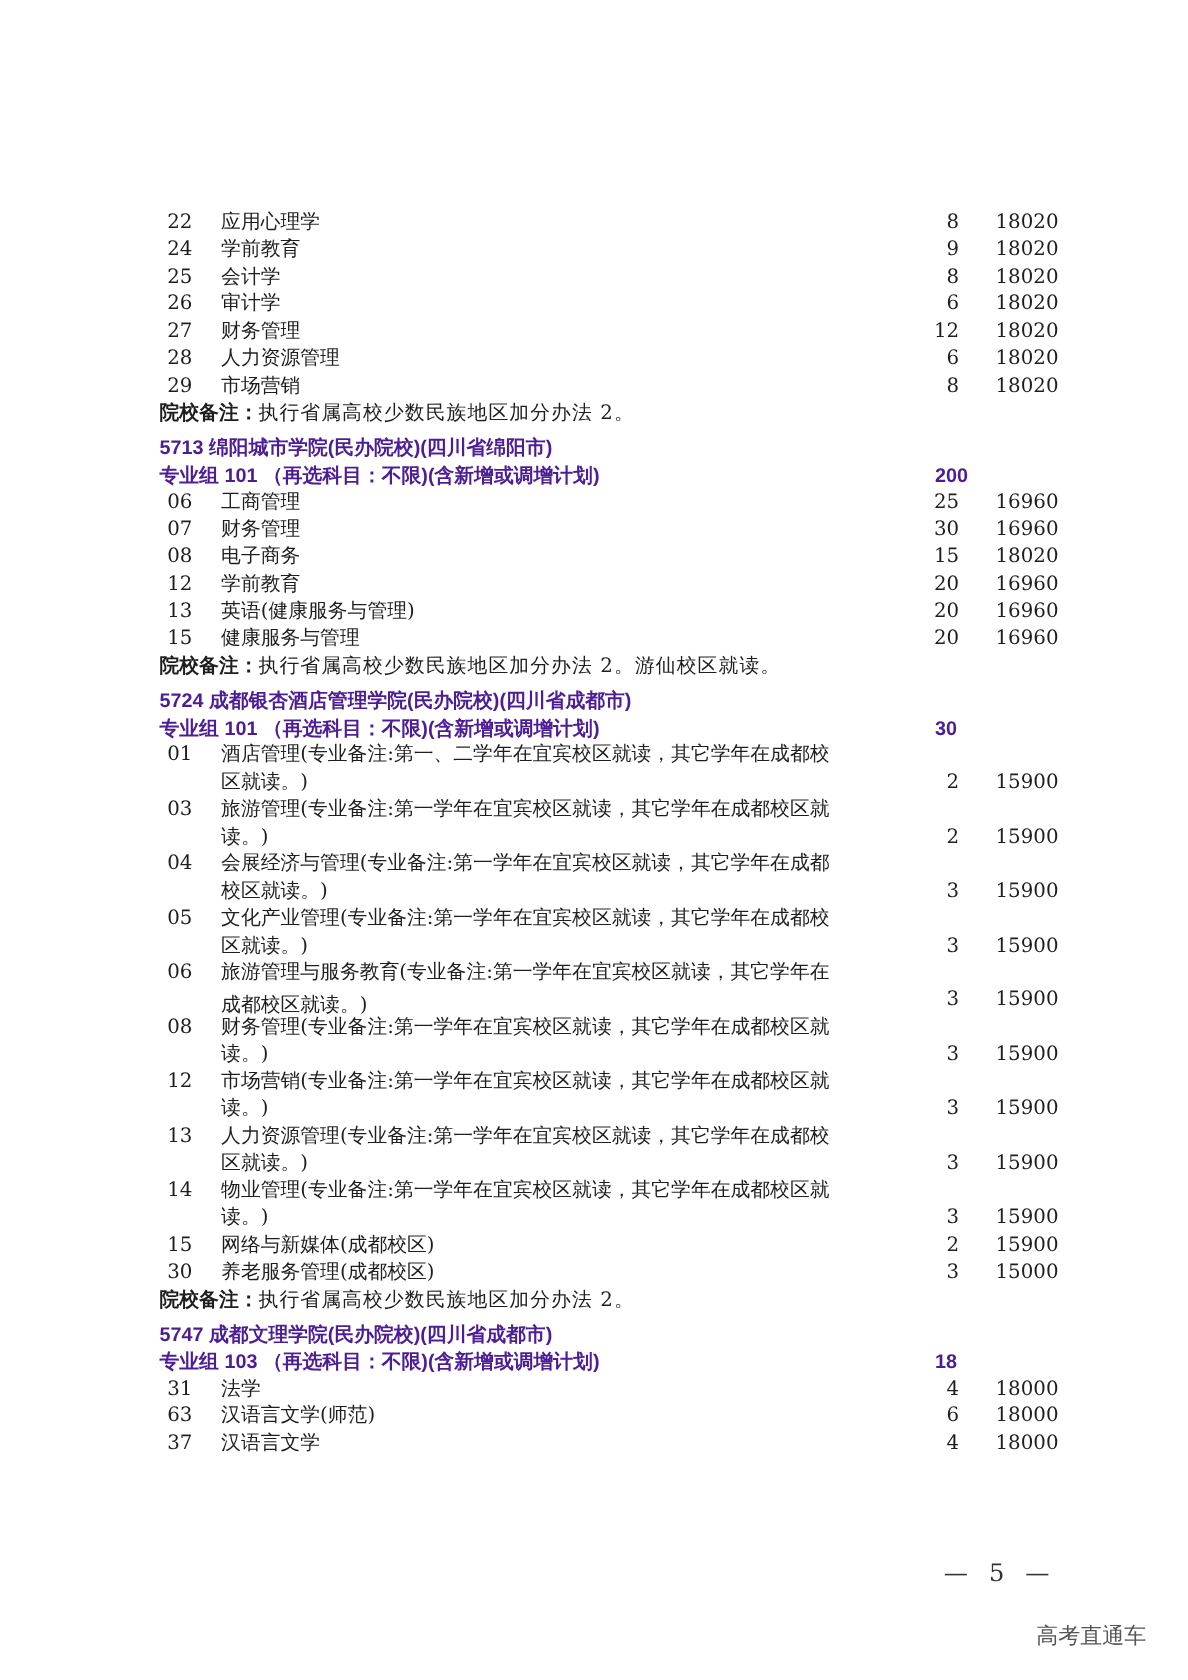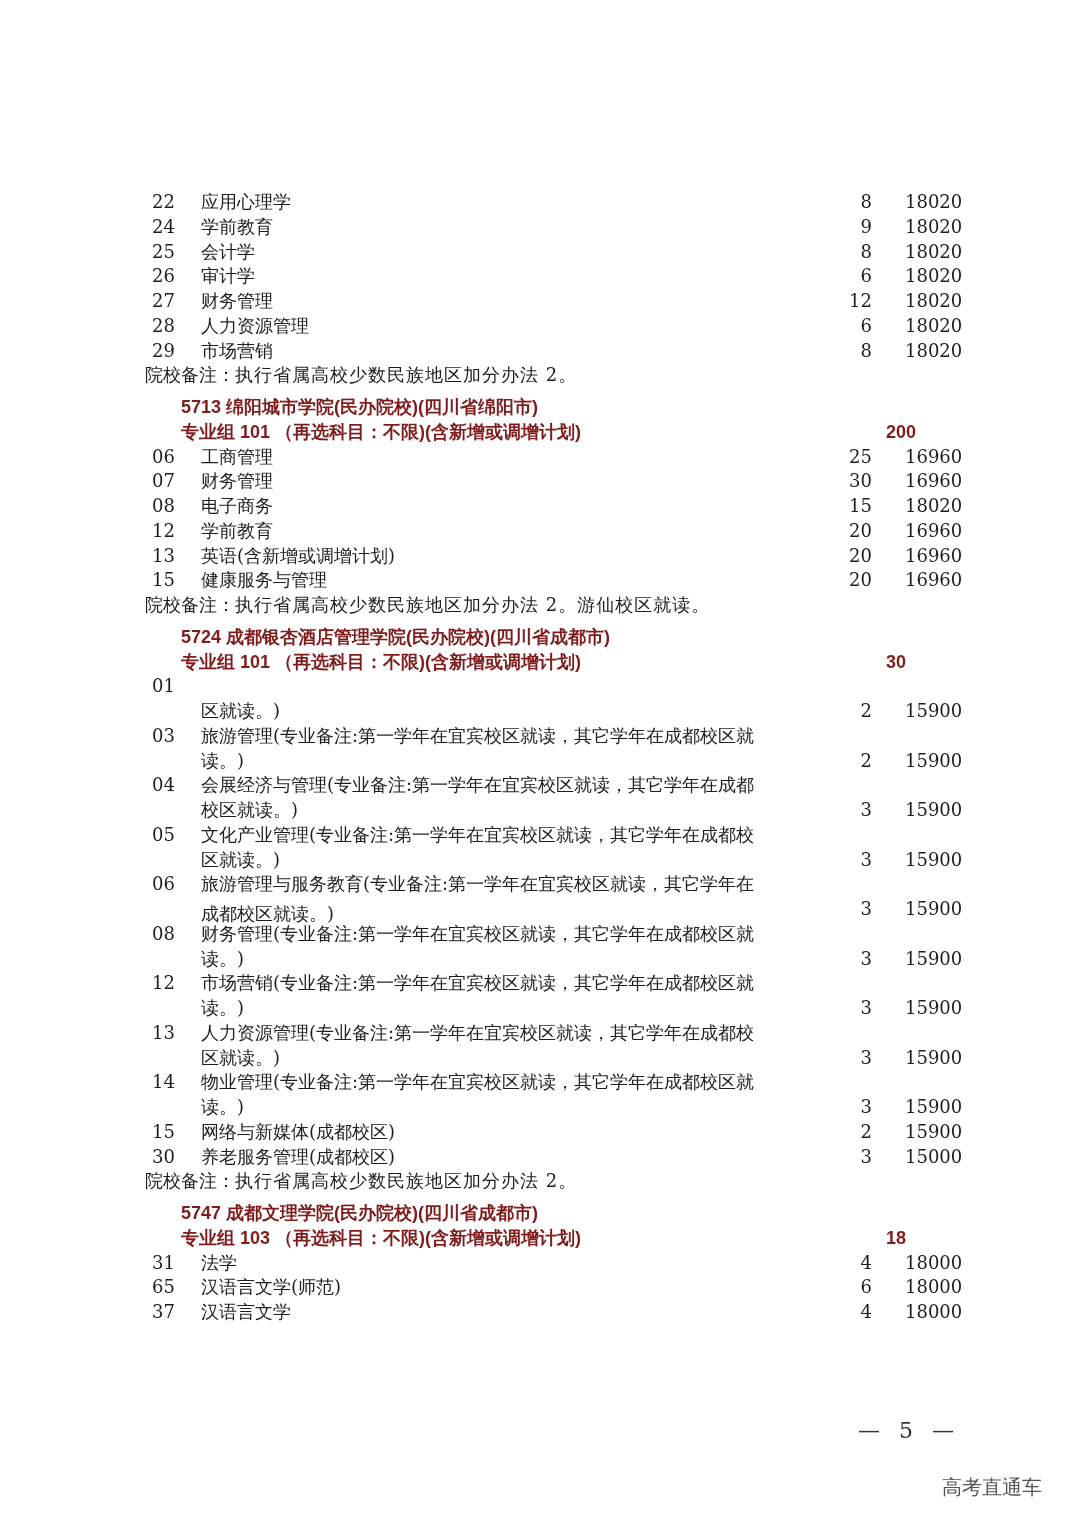--- a/index.html
+++ b/index.html
@@ -27,22 +27,21 @@
       font-size: 18px;
       white-space: nowrap;
     }
     .serif {
       font-family: "DejaVu Serif", "Liberation Serif", serif;
       font-weight: normal;
     }
     .sans {
       font-family: "Liberation Sans", "DejaVu Sans", sans-serif;
       font-weight: bold;
-      color: #7f1d1d;
-      margin-left: 36px;
+      color: #4c1d95;
     }
     .code {
       position: absolute;
       left: 152px;
       width: 24px;
       text-align: left;
     }
     .name {
       position: absolute;
       left: 183px;
@@ -64,21 +63,21 @@
       position: absolute;
       left: 145px;
     }
     .group-total {
       position: absolute;
       left: 850px;
       text-align: left;
     }
     .note-label {
       font-family: "Liberation Sans", "DejaVu Sans", sans-serif;
-      font-weight: normal;
+      font-weight: bold;
     }
     .note-text {
       font-family: "DejaVu Serif", "Liberation Serif", serif;
       letter-spacing: 1px;
     }
     .gap {
       height: 7px;
     }
     .row2 {
       height: 49.5px;
@@ -188,21 +187,21 @@
       <span class="fee">18020</span>
     </div>
     <div class="row serif">
       <span class="code">12</span>
       <span class="name">学前教育</span>
       <span class="count">20</span>
       <span class="fee">16960</span>
     </div>
     <div class="row serif">
       <span class="code">13</span>
-      <span class="name">英语(含新增或调增计划)</span>
+      <span class="name">英语(健康服务与管理)</span>
       <span class="count">20</span>
       <span class="fee">16960</span>
     </div>
     <div class="row serif">
       <span class="code">15</span>
       <span class="name">健康服务与管理</span>
       <span class="count">20</span>
       <span class="fee">16960</span>
     </div>
     <div class="row">
@@ -218,20 +217,21 @@
     <div class="row sans">
       <span class="left-full">5724  成都银杏酒店管理学院(民办院校)(四川省成都市)</span>
     </div>
     <div class="row sans">
       <span class="left-full">专业组 101 （再选科目：不限)(含新增或调增计划)</span>
       <span class="group-total">30</span>
     </div>
 
     <div class="row row2 serif">
       <span class="code">01</span>
+      <span class="name" style="top:0">酒店管理(专业备注:第一、二学年在宜宾校区就读，其它学年在成都校</span>
       <span class="name" style="top:24.75px">区就读。)</span>
       <span class="count">2</span>
       <span class="fee">15900</span>
     </div>
     <div class="row row2 serif">
       <span class="code">03</span>
       <span class="name" style="top:0">旅游管理(专业备注:第一学年在宜宾校区就读，其它学年在成都校区就</span>
       <span class="name" style="top:24.75px">读。)</span>
       <span class="count">2</span>
       <span class="fee">15900</span>
@@ -315,21 +315,21 @@
       <span class="left-full">专业组 103 （再选科目：不限)(含新增或调增计划)</span>
       <span class="group-total">18</span>
     </div>
     <div class="row serif">
       <span class="code">31</span>
       <span class="name">法学</span>
       <span class="count">4</span>
       <span class="fee">18000</span>
     </div>
     <div class="row serif">
-      <span class="code">65</span>
+      <span class="code">63</span>
       <span class="name">汉语言文学(师范)</span>
       <span class="count">6</span>
       <span class="fee">18000</span>
     </div>
     <div class="row serif">
       <span class="code">37</span>
       <span class="name">汉语言文学</span>
       <span class="count">4</span>
       <span class="fee">18000</span>
     </div>

